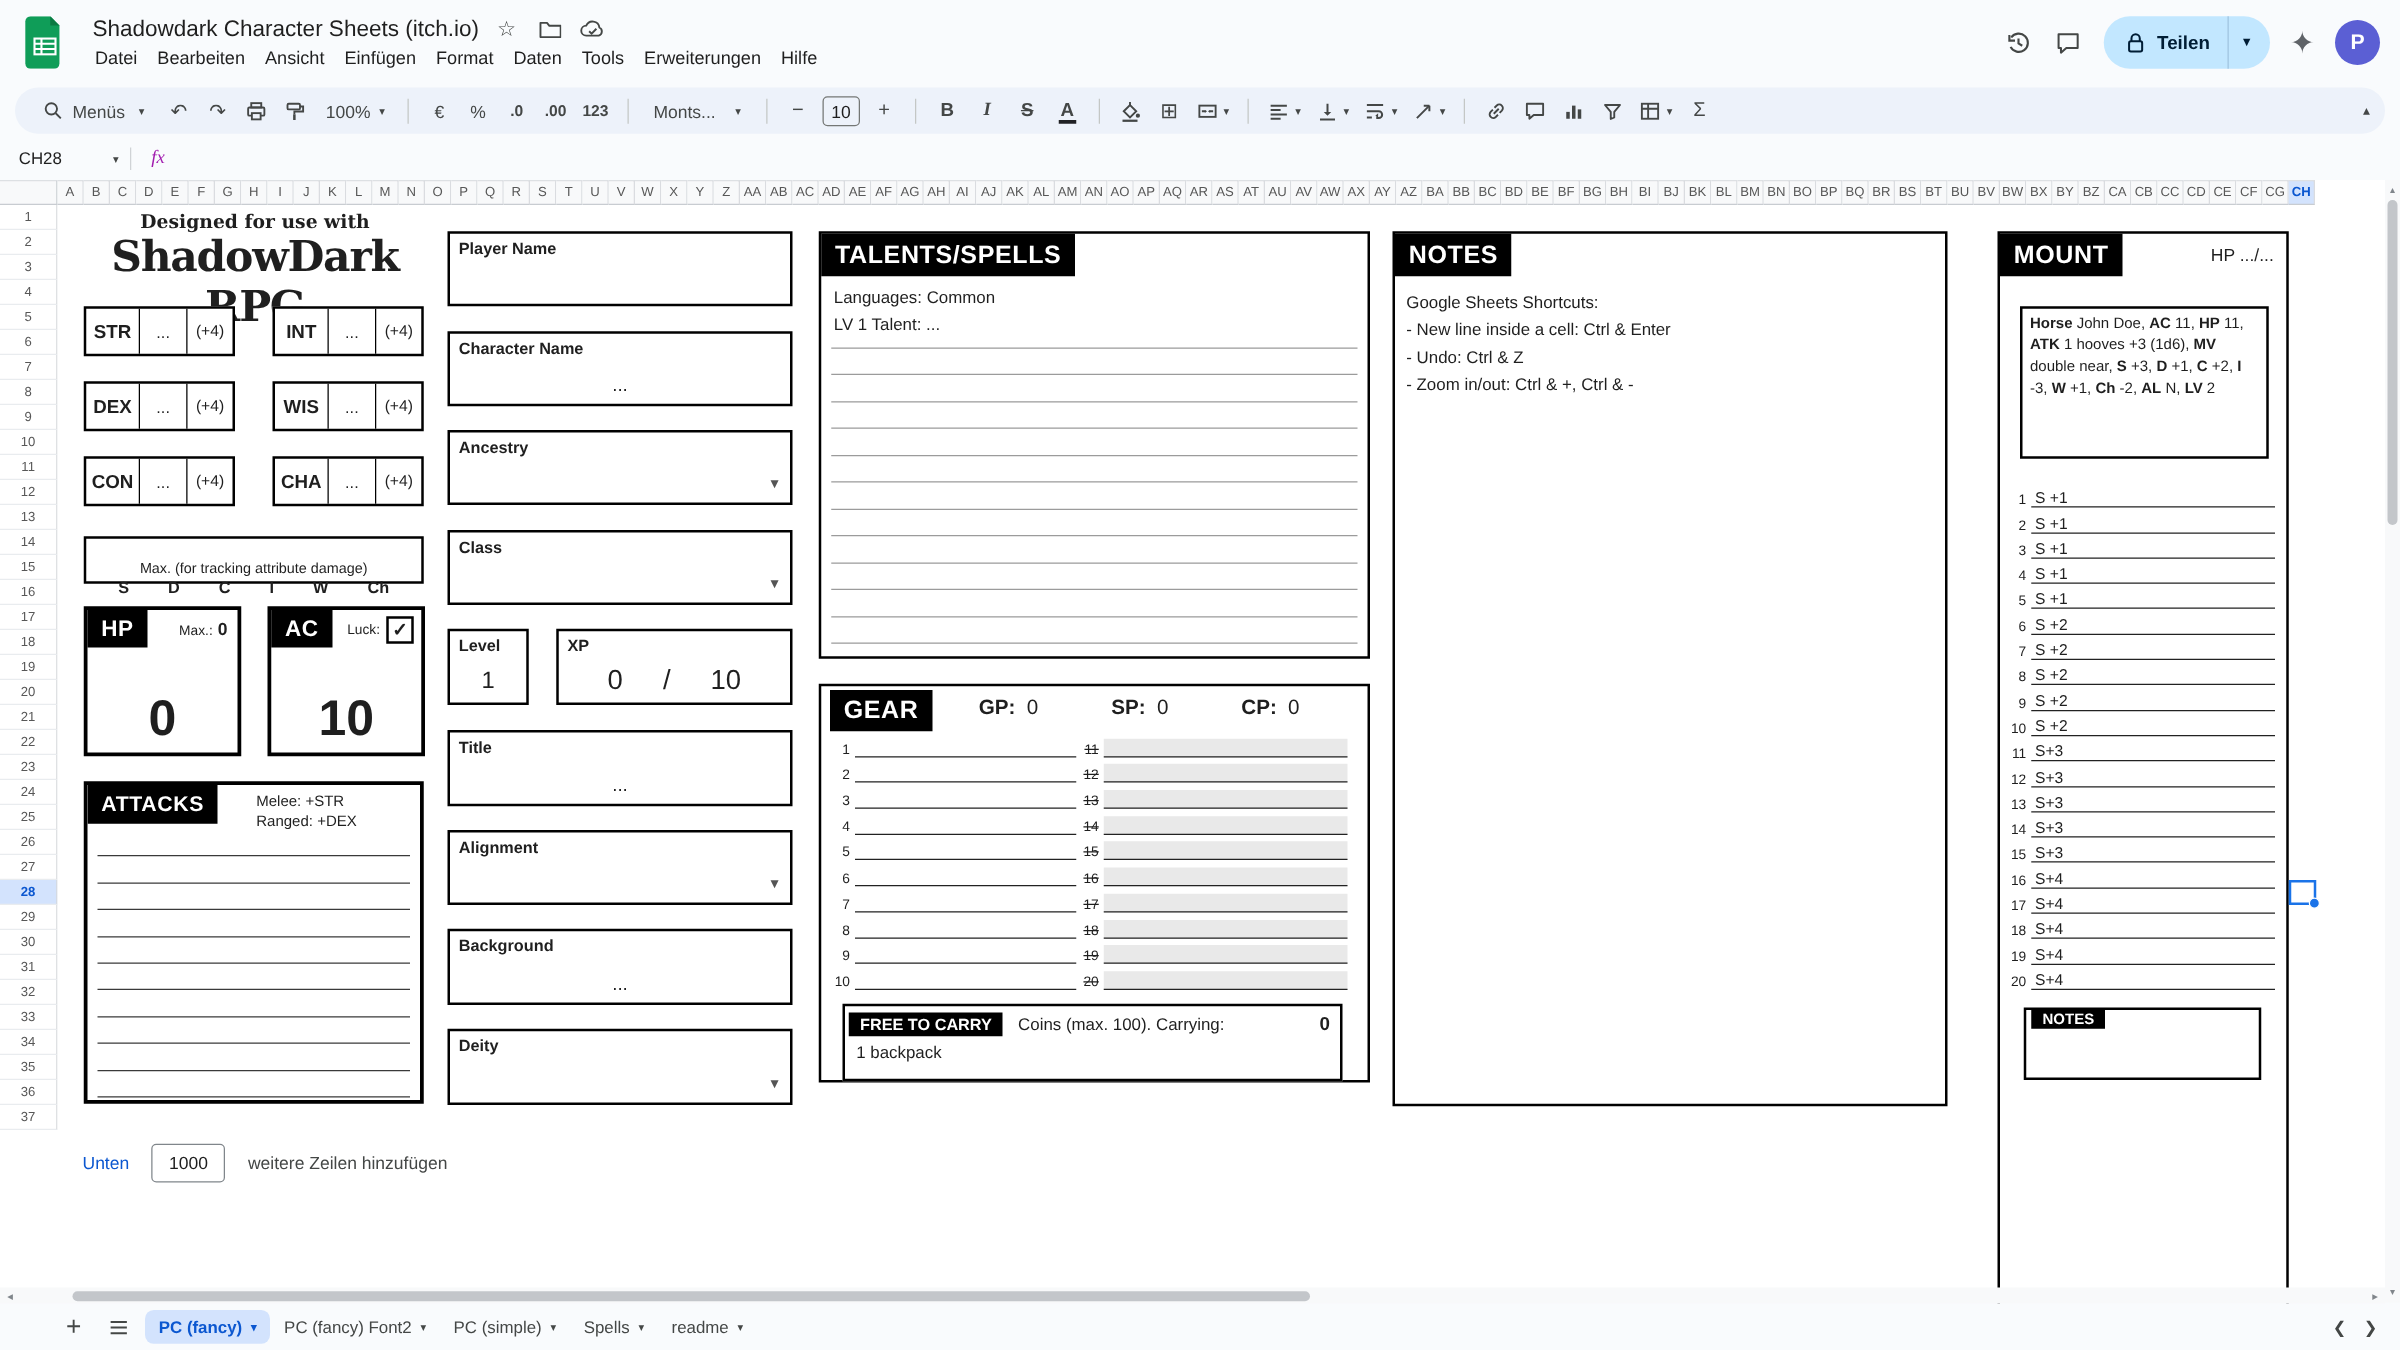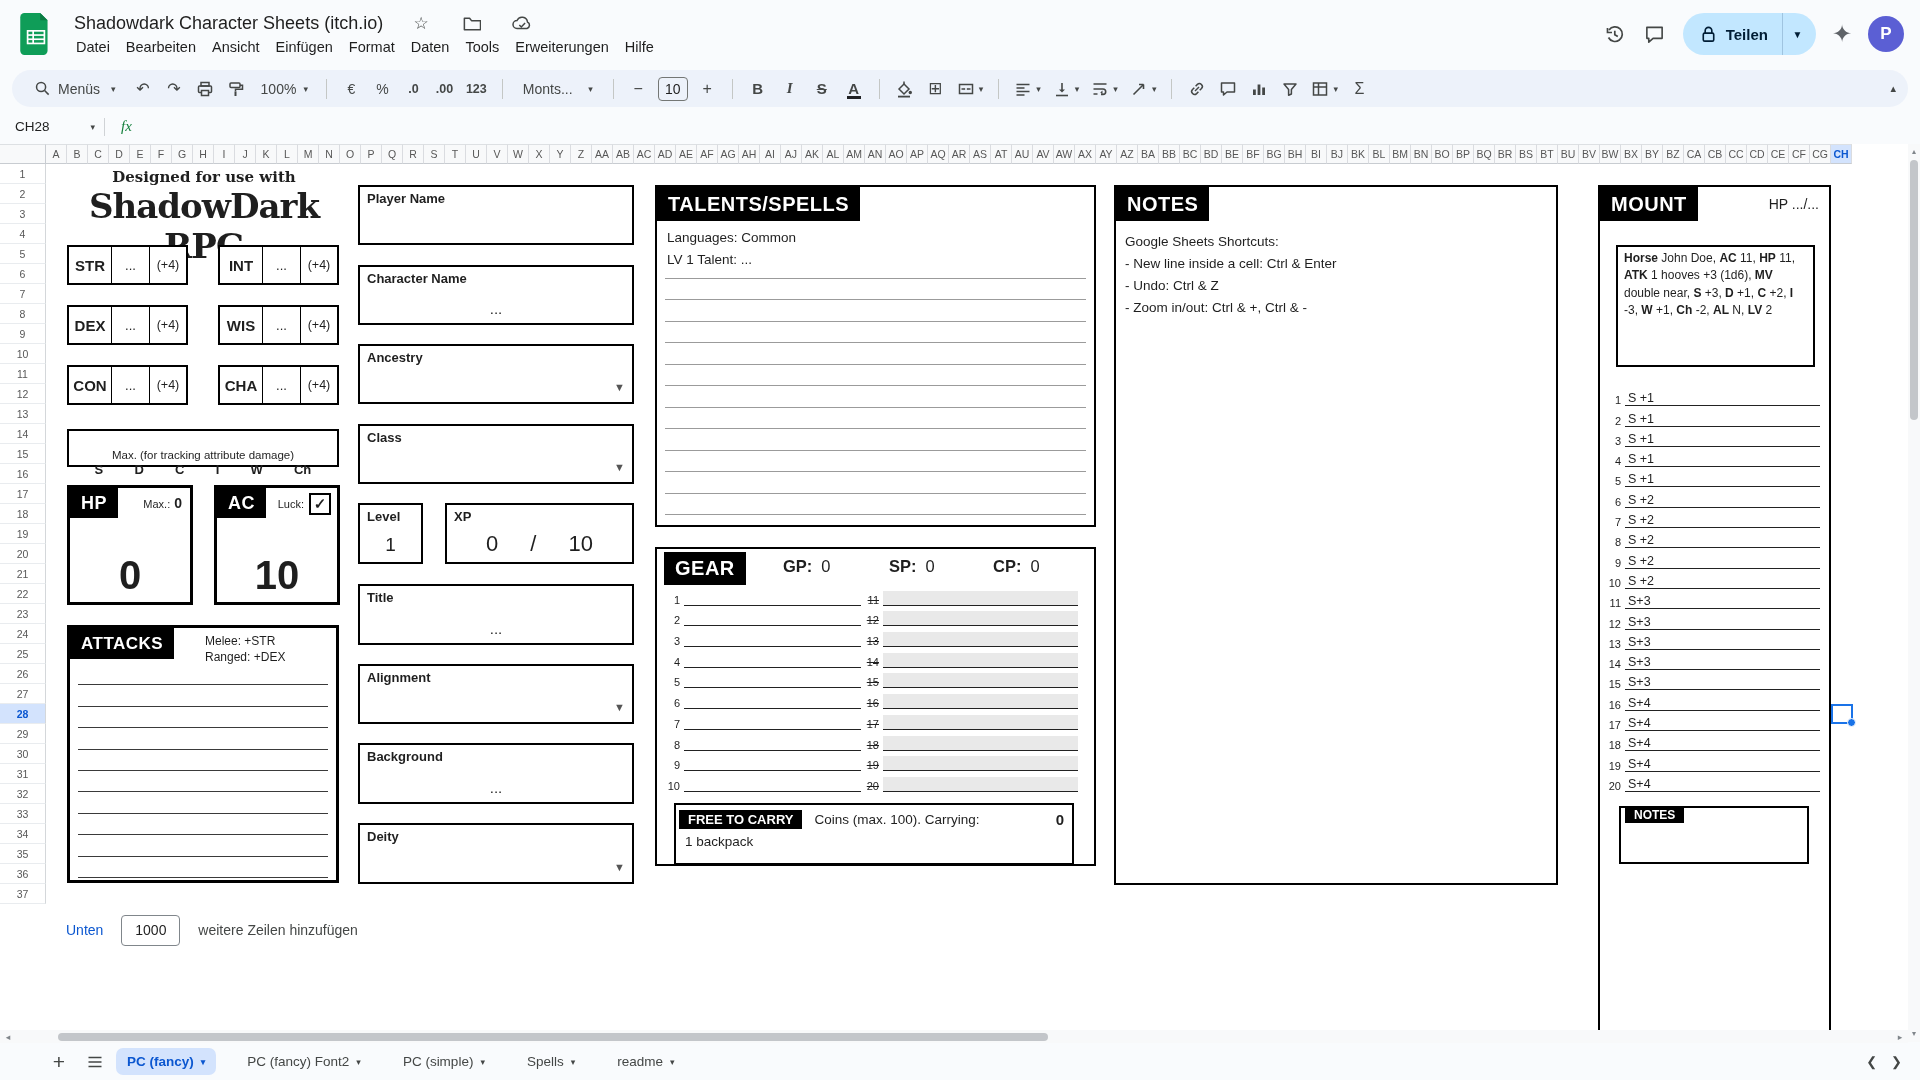--- a/index.html
+++ b/index.html
@@ -6,21 +6,21 @@
 html,body{width:1920px;height:1080px;}
 body{font-family:"Liberation Sans",sans-serif;background:#f9fbfd;overflow:hidden;color:#1f1f1f;}
 .app{position:relative;width:1920px;height:1080px;}
 svg{display:block;}
 .caret{font-size:9px;color:#444746;margin-left:4px;}
 
 
 .topbar{position:absolute;left:0;top:0;right:0;height:68px;display:flex;align-items:center;padding:0 16px;}
 .logo{width:40px;height:52px;margin-right:12px;display:flex;align-items:center;justify-content:center;}
 .tb-main{display:flex;flex-direction:column;justify-content:center;gap:1px;}
-.title-row{display:flex;align-items:center;gap:26px;padding-left:6px;}
+.title-row{display:flex;align-items:center;gap:10px;padding-left:6px;}
 .doc-title{font-size:18px;color:#1f1f1f;}
 .ticon{color:#444746;display:flex;align-items:center;justify-content:center;width:24px;height:24px;font-size:17px;}
 .menu-row{display:flex;}
 .menu-item{font-size:14.5px;color:#1f1f1f;padding:2px 8px;border-radius:6px;cursor:default;}
 .tb-right{margin-left:auto;display:flex;align-items:center;gap:16px;justify-content:flex-end;}
 .share-pill{height:42px;background:#c2e7ff;border-radius:21px;display:flex;align-items:center;padding:0 4px 0 16px;color:#001d35;font-size:15px;font-weight:600;gap:8px;}
 .share-caret{display:flex;align-items:center;justify-content:center;width:30px;height:42px;border-left:1px solid #9fc4e0;font-size:10px;color:#001d35;margin-left:6px;}
 .sparkle{font-size:24px;color:#5f6368;}
 .avatar{width:36px;height:36px;border-radius:50%;background:#5b5fd4;color:#fff;font-size:17px;font-weight:bold;display:flex;align-items:center;justify-content:center;}
 
@@ -37,21 +37,21 @@
 .fmt.s{text-decoration:line-through;font-weight:600;}
 .fmt.a{position:relative;}
 .fmt.a::after{content:"";position:absolute;left:7px;right:7px;bottom:4px;height:3px;background:#202124;}
 .numfmt{font-size:12.5px;font-weight:bold;}
 .collapse{margin-left:auto;font-size:11px;color:#444746;}
 
 
 .formula-bar{position:absolute;left:0;right:12px;top:112px;height:29px;display:flex;align-items:center;background:#f9fbfd;}
 .name-box{width:104px;height:100%;display:flex;align-items:center;justify-content:space-between;padding:0 9px 0 15px;font-size:13.5px;color:#1f1f1f;}
 .fb-sep{width:1px;height:18px;background:#d0d3d6;}
-.fx{font-family:"Liberation Serif",serif;font-style:italic;color:#15803d;font-size:15px;margin-left:16px;}
+.fx{font-family:"Liberation Serif",serif;font-style:italic;color:#a21caf;font-size:15px;margin-left:16px;}
 
 
 .main-white{position:absolute;left:0;top:144px;right:12px;height:898px;background:#fff;}
 .corner{position:absolute;left:0;top:144px;width:46px;height:20px;background:#f8f9fa;border-bottom:1px solid #c8ccd1;border-right:1px solid #c8ccd1;border-top:1px solid #dde0e3;}
 .col-headers{position:absolute;left:46px;top:144px;height:20px;display:flex;}
 .col-h{flex:0 0 21px;width:21px;height:20px;font-size:10.5px;color:#575757;display:flex;align-items:center;justify-content:center;background:#f8f9fa;border-right:1px solid #dadce0;border-top:1px solid #dde0e3;border-bottom:1px solid #c8ccd1;overflow:hidden;}
 .col-h.sel{background:#d3e3fd;color:#0b57d0;font-weight:bold;}
 .row-headers{position:absolute;left:0;top:164px;width:46px;}
 .row-h{height:20px;font-size:10.5px;color:#575757;display:flex;align-items:center;justify-content:center;background:#fff;border-bottom:1px solid #e9ecef;border-right:1px solid #d4d7da;}
 .row-h.sel{background:#d3e3fd;color:#0b57d0;font-weight:bold;}
@@ -853,21 +853,21 @@
     <div class="v-arrow v-bottom">▾</div>
   </div>
 
   <div class="tabbar">
     <span class="tab-add">+</span>
     <span class="tab-menu">
       <svg width="18" height="18" viewBox="0 0 18 18">
           <path d="M2.5 4.5 h13 M2.5 9 h13 M2.5 13.5 h13" stroke="#444746" stroke-width="1.6"></path>
         </svg>
     </span>
-    <div id="sheet-tabs" style="display:flex;align-items:center;gap:20px;">
+    <div id="sheet-tabs" style="display:flex;align-items:center;gap:0;">
         <div class="tab active">
           <span class="tab-label">PC (fancy)</span>
           <span class="tab-caret">▾</span>
         </div>
         <div class="tab">
           <span class="tab-label">PC (fancy) Font2</span>
           <span class="tab-caret">▾</span>
         </div>
         <div class="tab">
           <span class="tab-label">PC (simple)</span>

